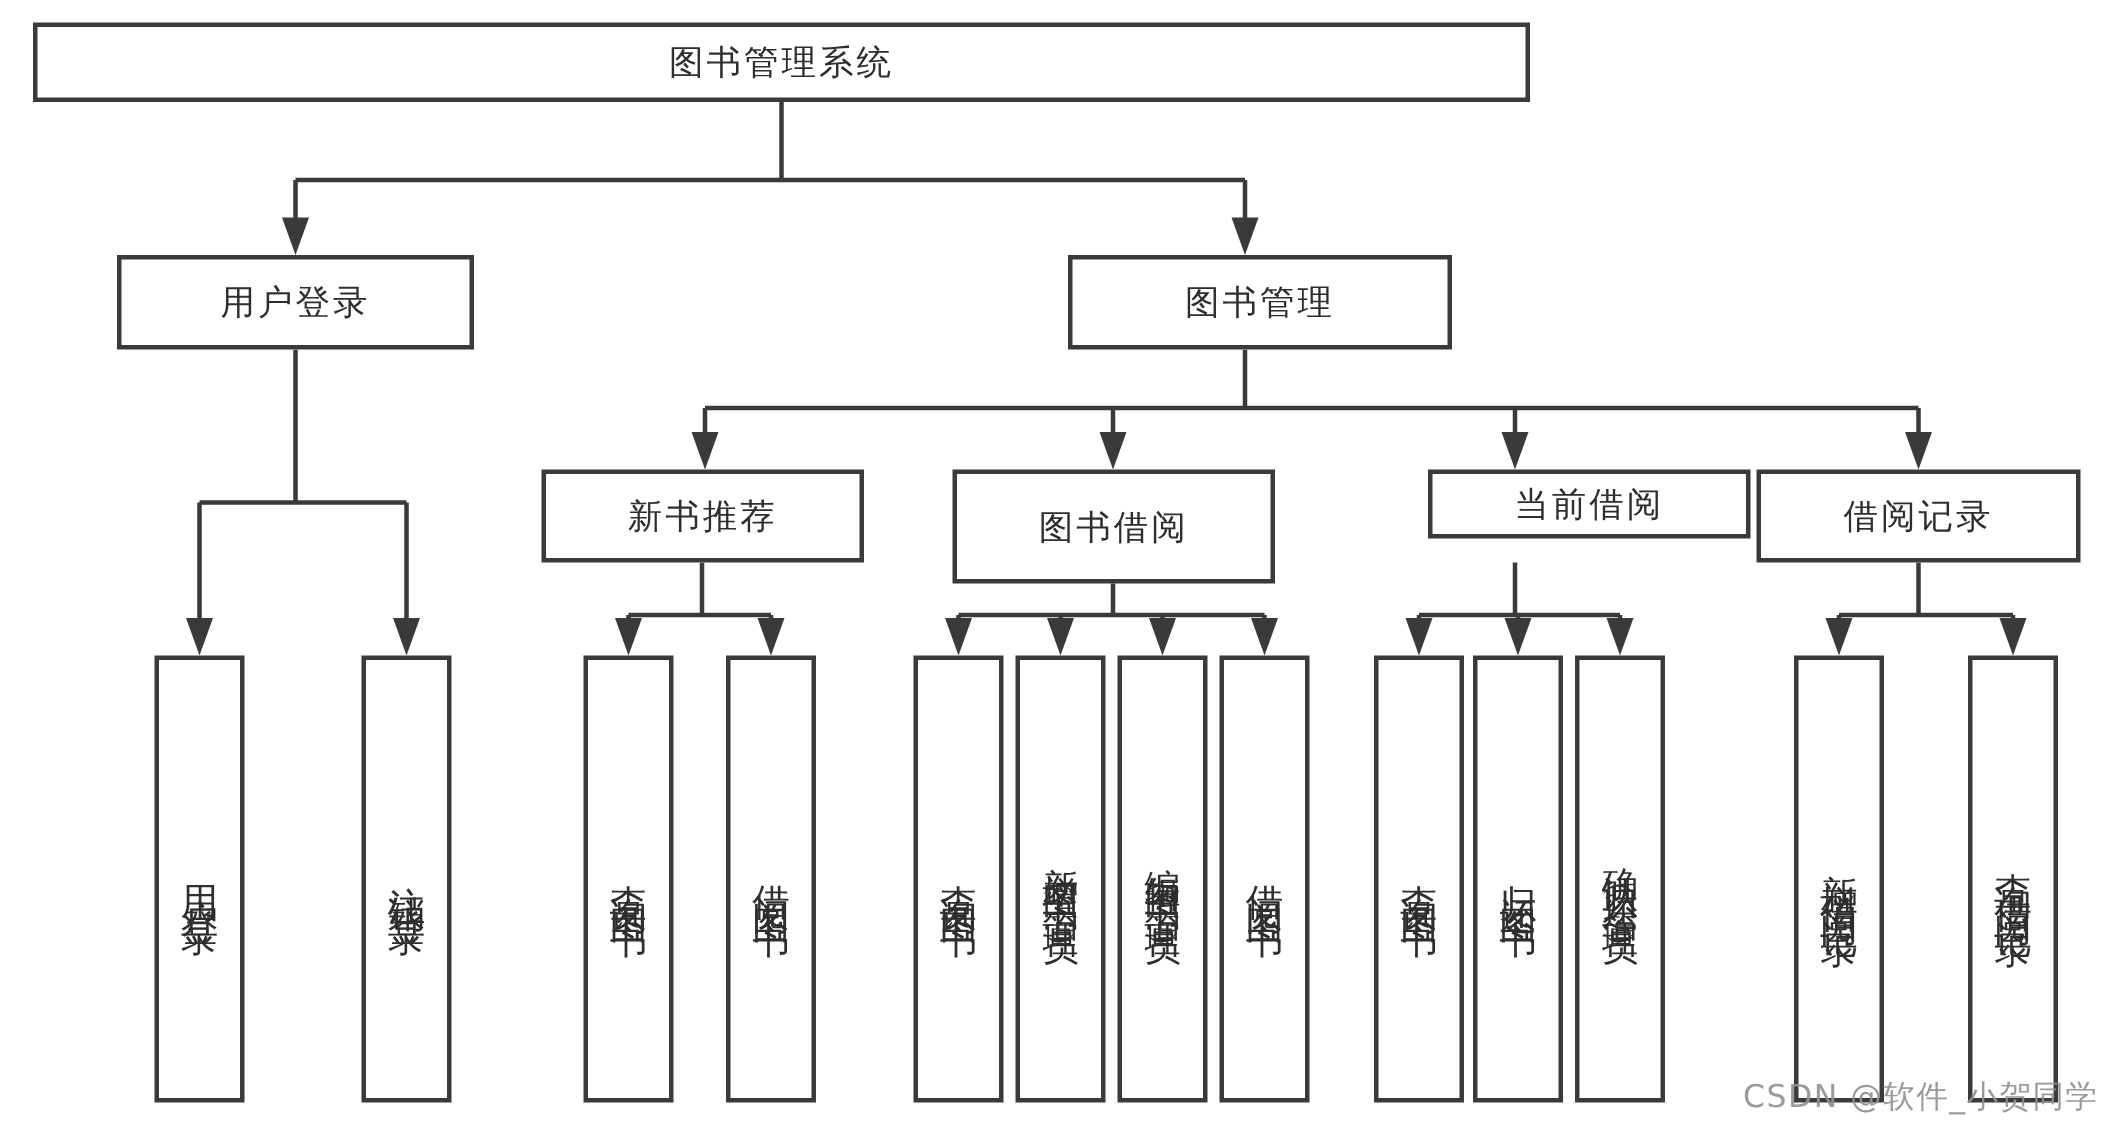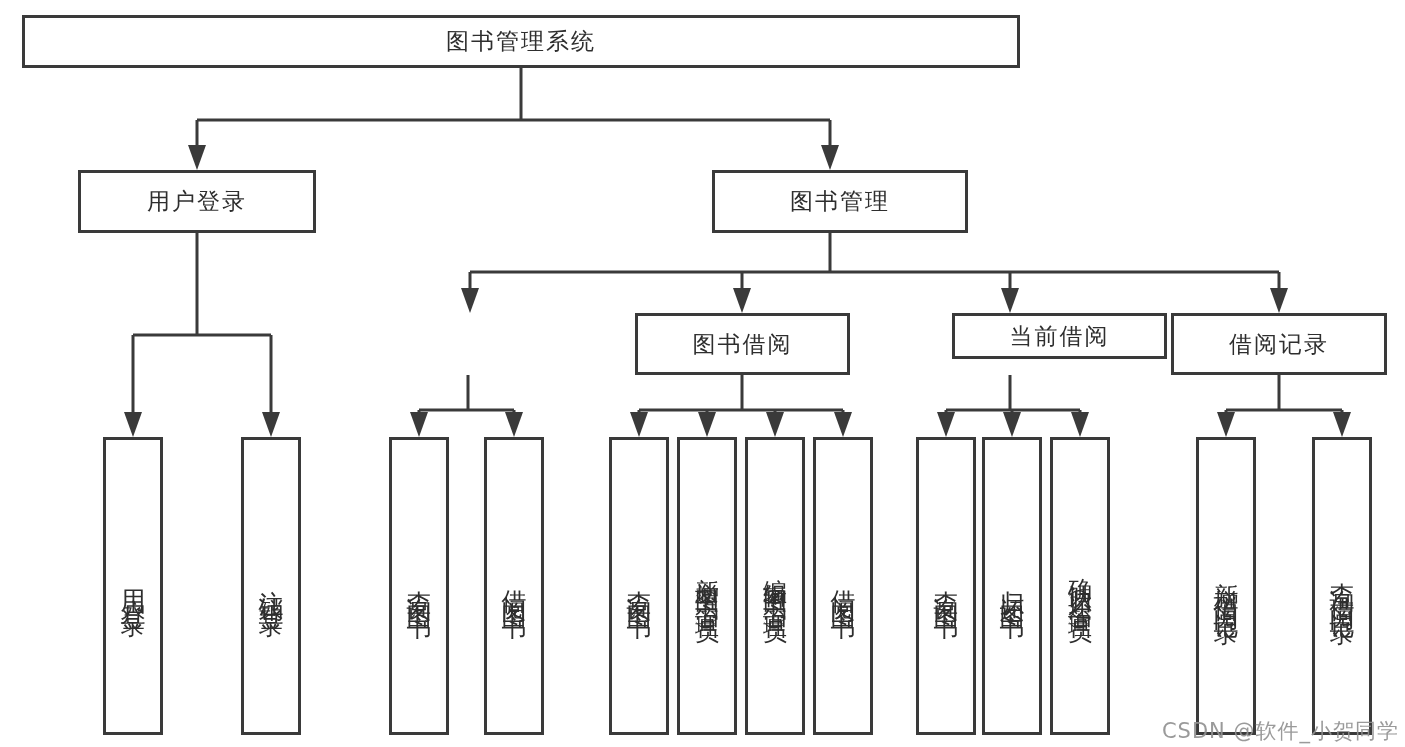--- a/index.html
+++ b/index.html
@@ -66,21 +66,24 @@
     <span class="hlabel">图书管理系统</span>
   </div>
 
   <div class="box" style="left:78px;top:170px;width:238px;height:63px;">
     <span class="hlabel">用户登录</span>
   </div>
   <div class="box" style="left:712px;top:170px;width:256px;height:63px;">
     <span class="hlabel">图书管理</span>
   </div>
 
-  <div class="box" style="left:635px;top:313px;width:215px;height:62px;font-family:Liberation Mono, monospace;">
+  <div class="box" style="left:361px;top:313px;width:215px;height:62px;">
+    <span class="hlabel">新书推荐</span>
+  </div>
+  <div class="box" style="left:635px;top:313px;width:215px;height:76px;font-family:Liberation Mono, monospace;">
     <span class="hlabel">图书借阅</span>
   </div>
   <div class="box" style="left:952px;top:313px;width:215px;height:46px;">
     <span class="hlabel">当前借阅</span>
   </div>
   <div class="box" style="left:1171px;top:313px;width:216px;height:62px;">
     <span class="hlabel">借阅记录</span>
   </div>
 
   <div class="box" style="left:103px;top:437px;width:60px;height:298px;">

